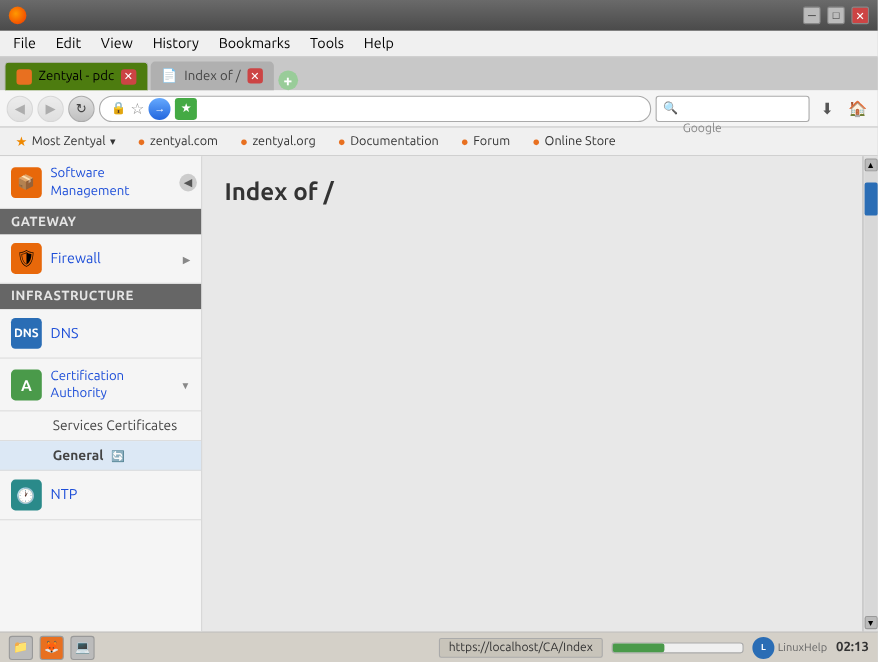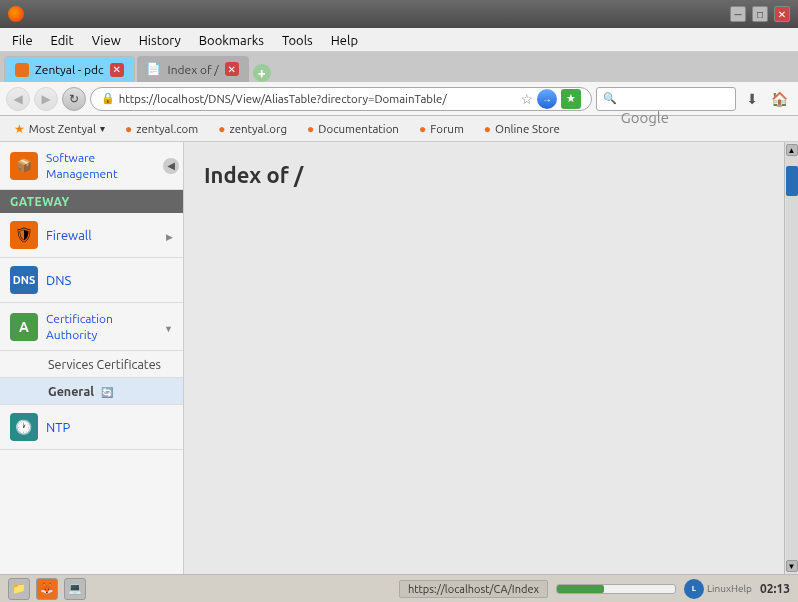--- a/index.html
+++ b/index.html
@@ -64,21 +64,21 @@
       display: flex;
       align-items: center;
       padding: 0 10px;
       border-radius: 4px 4px 0 0;
       font-size: 12px;
       cursor: pointer;
       gap: 6px;
       max-width: 200px;
     }
     .tab.active {
-      background: #7dd3fc;
+      background: #4d7c0f;
       border: 1px solid #bbb;
       border-bottom: none;
       margin-top: 24px;
     }
     .tab.inactive {
       background: #b0b0b0;
       color: #444;
     }
     .tab-close {
       width: 14px; height: 14px;
@@ -169,21 +169,21 @@
       width: 184px;
       min-width: 184px;
       background: #f5f5f5;
       border-right: 1px solid #ccc;
       overflow-y: auto;
       display: flex;
       flex-direction: column;
     }
     .sidebar-section-header {
       background: #666;
-      color: #86efac;
+      color: #e5e5e5;
       font-size: 12px;
       font-weight: bold;
       padding: 5px 10px;
       letter-spacing: 0.5px;
     }
     .sidebar-item {
       display: flex;
       align-items: center;
       padding: 8px 10px;
       cursor: pointer;
@@ -349,28 +349,27 @@
   </div>
   <div class="tab-new">+</div>
 </div>
 
 <div class="address-bar">
   <div class="nav-btn disabled">◀</div>
   <div class="nav-btn disabled">▶</div>
   <div class="nav-btn">↻</div>
   <div class="url-bar-wrapper">
     <span class="url-lock">🔒</span>
-    <span class="url-text">https://localhost/DNS/View/AliasTable?directory=DomainTable/</span>
     <span class="star-btn">☆</span>
     <div style="width:20px;height:20px;border-radius:50%;background:linear-gradient(to bottom,#6af,#26d);display:flex;align-items:center;justify-content:center;font-size:10px;color:white;">→</div>
     <div style="width:20px;height:20px;border-radius:3px;background:#4a4;display:flex;align-items:center;justify-content:center;font-size:11px;color:white;">★</div>
   </div>
   <div class="search-bar">
     <span style="font-size:11px;color:#555;">🔍</span>
-    <span style="font-size:15px;color:#888;margin-top:37px;">Google</span>
+    <span style="font-size:11px;color:#888;margin-top:37px;">Google</span>
   </div>
   <div class="dl-btn">⬇</div>
   <div class="home-btn">🏠</div>
 </div>
 
 <div class="bookmarks-bar">
   <div class="bookmark-btn">
     <span class="bm-star">★</span>
     <span>Most Zentyal</span>
     <span style="font-size:10px;">▾</span>
@@ -407,20 +406,21 @@
       <div class="collapse-btn">◀</div>
     </div>
 
     <div class="sidebar-section-header">GATEWAY</div>
     <div class="sidebar-item">
       <div class="sidebar-item-icon icon-orange" style="font-size:15px;">🛡</div>
       <div class="sidebar-item-label">Firewall</div>
       <span class="chevron-right"></span>
     </div>
 
+    <div class="sidebar-section-header">INFRASTRUCTURE</div>
     <div class="sidebar-item">
       <div class="sidebar-item-icon icon-blue" style="font-size:11px;color:white;font-weight:bold;">DNS</div>
       <div class="sidebar-item-label">DNS</div>
     </div>
     <div class="sidebar-item">
       <div class="sidebar-item-icon icon-green" style="font-size:14px;color:white;font-weight:bold;">A</div>
       <div class="sidebar-item-label" style="font-size:12px;line-height:1.3;">Certification<br>Authority</div>
       <span class="chevron-down"></span>
     </div>
 

